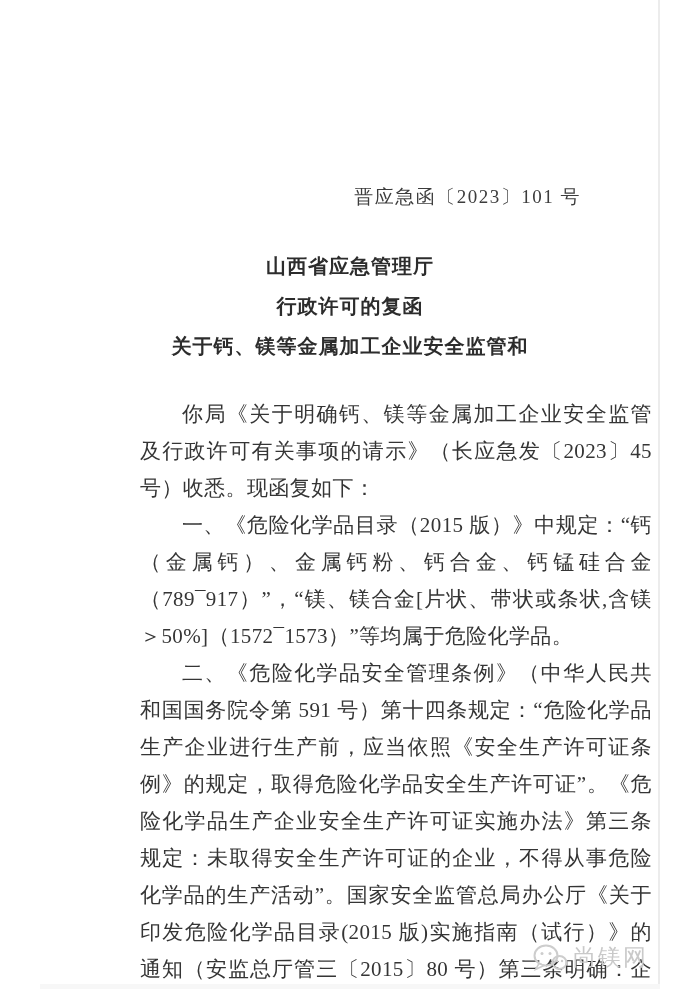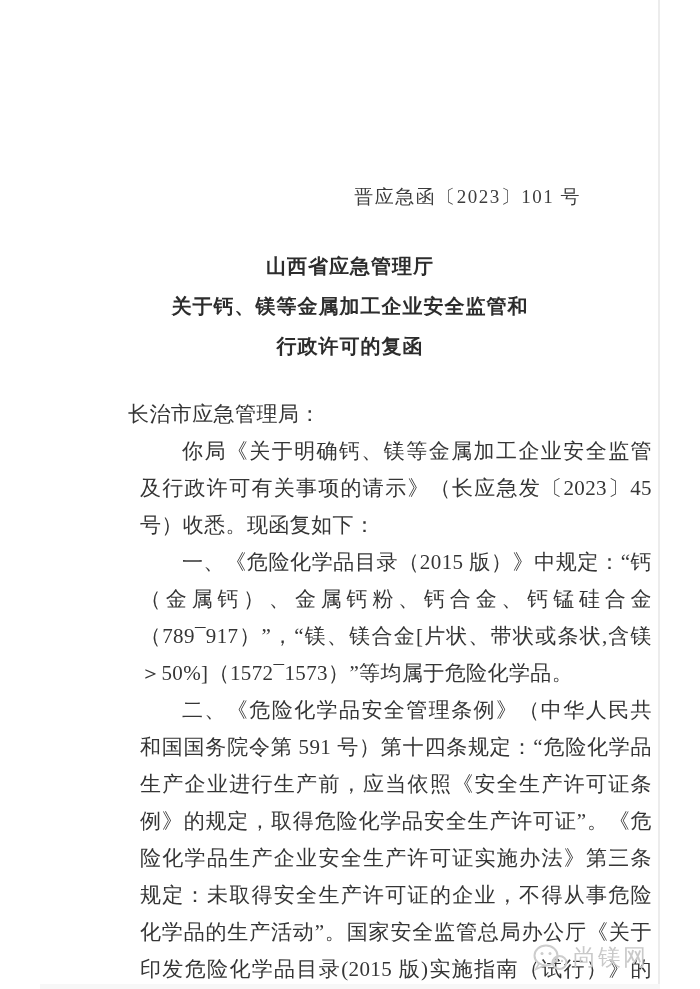--- a/index.html
+++ b/index.html
@@ -78,26 +78,25 @@
 </style>
 </head>
 <body>
 
 <div class="page">
 
   <div class="doc-number">晋应急函〔2023〕101 号</div>
 
   <div class="title">
     <span class="title-line">山西省应急管理厅</span>
+    <span class="title-line">行政许可的复函</span>
     <span class="title-line">关于钙、镁等金属加工企业安全监管和</span>
-    <span class="title-line">行政许可的复函</span>
   </div>
 
   <div class="body-text">
-    <div class="salutation">长治市应急管理局：</div>
     <div class="para">你局《关于明确钙、镁等金属加工企业安全监管及行政许可有关事项的请示》（长应急发〔2023〕45 号）收悉。现函复如下：</div>
     <div class="para">一、《危险化学品目录（2015 版）》中规定：“钙（金属钙）、金属钙粉、钙合金、钙锰硅合金（789¯917）”，“镁、镁合金[片状、带状或条状,含镁＞50%]（1572¯1573）”等均属于危险化学品。</div>
     <div class="para">二、《危险化学品安全管理条例》（中华人民共和国国务院令第 591 号）第十四条规定：“危险化学品生产企业进行生产前，应当依照《安全生产许可证条例》的规定，取得危险化学品安全生产许可证”。《危险化学品生产企业安全生产许可证实施办法》第三条规定：未取得安全生产许可证的企业，不得从事危险化学品的生产活动”。国家安全监管总局办公厅《关于印发危险化学品目录(2015 版)实施指南（试行）》的通知（安监总厅管三〔2015〕80 号）第三条明确：企业将《目录》中同一品名的危险化学品在改变物质状态</div>
   </div>
 
   <div class="watermark">
     <span>
       <svg width="36" height="30" viewBox="0 0 36 30" aria-hidden="true">
         <g fill="none" stroke="#cdcdcd" stroke-width="2">
           <ellipse cx="14" cy="12.5" rx="11.5" ry="10"></ellipse>

